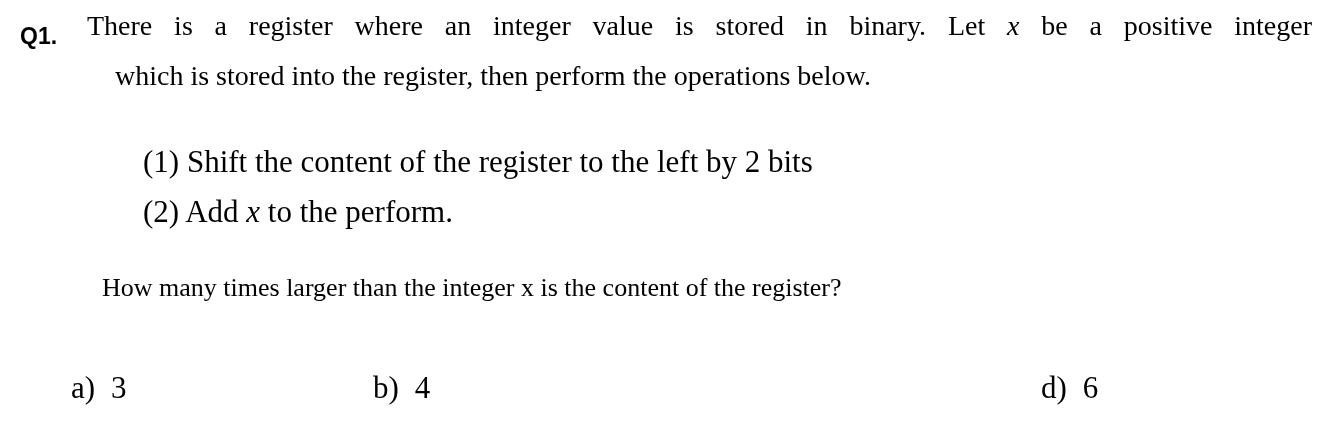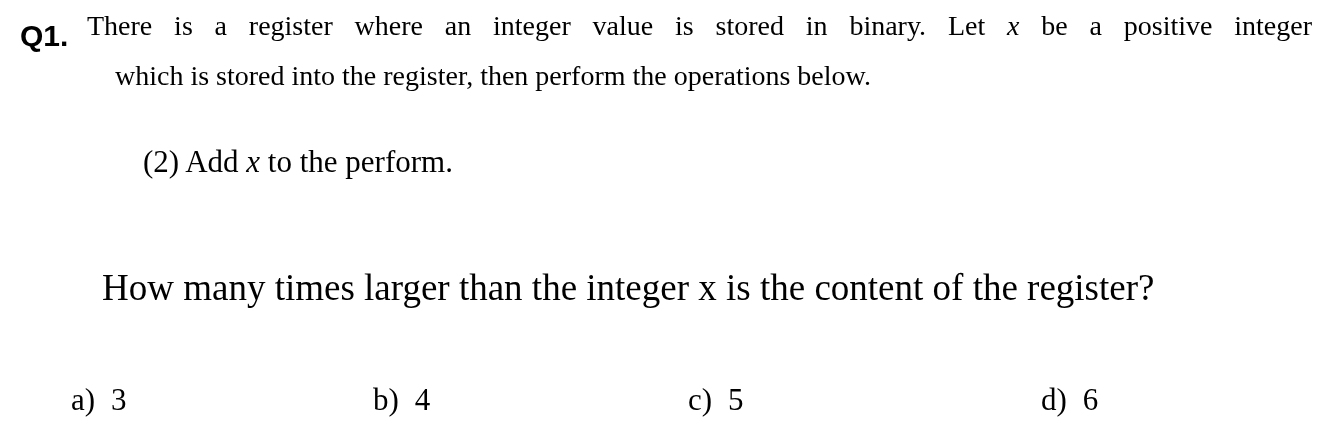--- a/index.html
+++ b/index.html
@@ -14,21 +14,21 @@
       overflow: hidden;
       color: #000000;
       font-family: "Liberation Serif", serif;
     }
     .q-label {
       position: absolute;
       left: 20px;
       top: 16px;
       font-family: "Liberation Sans", sans-serif;
       font-weight: bold;
-      font-size: 30px;
+      font-size: 23px;
       line-height: 40px;
     }
     .stem {
       position: absolute;
       left: 87px;
       top: 1px;
       width: 1225px;
       font-size: 28px;
       line-height: 50px;
       text-align: justify;
@@ -54,36 +54,36 @@
       line-height: 50px;
     }
     .op {
       display: block;
       white-space: nowrap;
     }
     .question {
       position: absolute;
       left: 102px;
       top: 266px;
-      font-size: 37px;
+      font-size: 26px;
       line-height: 44px;
       white-space: nowrap;
     }
     .choices {
       position: absolute;
       top: 366px;
       left: 0;
       width: 1330px;
       height: 44px;
       font-size: 31px;
       line-height: 44px;
     }
     .choice {
       position: absolute;
-      top: 12px;
+      top: 0;
       white-space: nowrap;
       cursor: pointer;
       text-decoration: underline;
     }
     .choice .letter { display: inline-block; }
     .choice .value { display: inline-block; margin-left: 16px; }
     .choice-a { left: 71px; }
     .choice-b { left: 373px; }
     .choice-c { left: 688px; }
     .choice-d { left: 1041px; text-align: center; }
@@ -93,31 +93,29 @@
 <body>
 
 <div class="q-label">Q1.</div>
 
 <div class="stem">
   <span class="stem-line1"><span>There is a register where an integer value is stored in binary. Let</span> <i>x</i> <span>be a positive integer</span></span>
   <span class="stem-line2">which is stored into the register, then perform the operations below.</span>
 </div>
 
 <div class="ops">
+  <span class="op"><span>(1)</span> <span>Shift the content of the register to the left by 2 bits</span></span>
   <span class="op"><span>(2)</span> <span>Add</span> <i>x</i> <span>to the perform.</span></span>
 </div>
 
 <div class="question">How many times larger than the integer x is the content of the register?</div>
 
 <div class="choices">
   <div class="choice choice-a">
     <span class="letter">a)</span><span class="value">3</span>
   </div>
   <div class="choice choice-b">
     <span class="letter">b)</span><span class="value">4</span>
   </div>
-  <div class="choice choice-c">
-    <span class="letter">c)</span><span class="value">5</span>
-  </div>
   <div class="choice choice-d">
     <span class="letter">d)</span><span class="value">6</span>
   </div>
 </div>
 
 </body></html>

